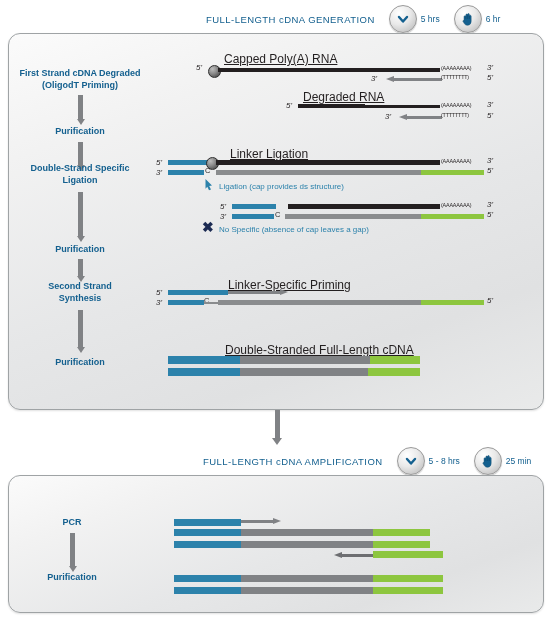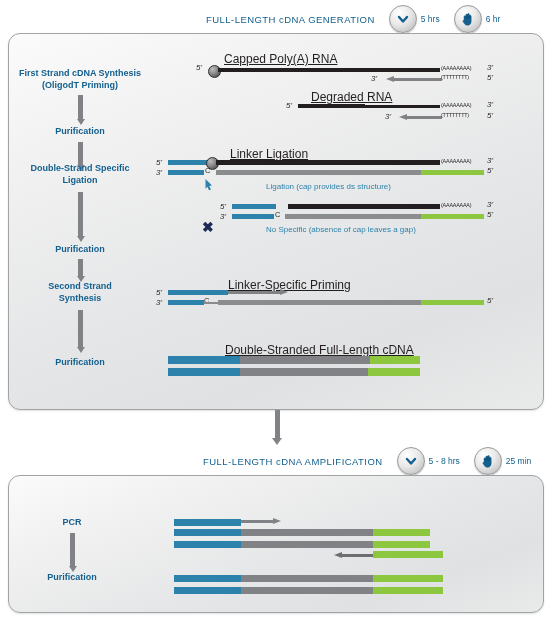--- a/index.html
+++ b/index.html
@@ -78,21 +78,21 @@
   .larrow .h{position:absolute;left:0;top:-1px;width:0;height:0;
     border-top:3.5px solid transparent;border-bottom:3.5px solid transparent;border-right:8px solid #808285;}
   .rarrow{position:absolute;height:5px;}
   .rarrow .s{position:absolute;left:0;right:7px;top:1px;height:3px;background:#808285;}
   .rarrow .h{position:absolute;right:0;top:-1px;width:0;height:0;
     border-top:3.5px solid transparent;border-bottom:3.5px solid transparent;border-left:8px solid #808285;}
   .larrow.dk .s,.rarrow.dk .s{background:#6d6e71;}
   .larrow.dk .h{border-right-color:#6d6e71;}
 
   
-  .anno{position:absolute;font-size:8px;color:#2c82ab;white-space:nowrap;margin-left:47px;}
+  .anno{position:absolute;font-size:8px;color:#2c82ab;white-space:nowrap;}
   .anno-x{position:absolute;font-size:14px;color:#1b2a52;font-weight:bold;line-height:1;}
 
   .connector{position:absolute;}
   .connector .shaft{width:5px;background:#808285;margin:0 auto;}
   .connector .head{width:0;height:0;margin:0 auto;
     border-left:5px solid transparent;border-right:5px solid transparent;border-top:7px solid #808285;}
 </style>
 </head>
 <body>
 
@@ -113,21 +113,21 @@
         <svg width="15" height="15" viewBox="0 0 16 16">
           <path d="M4.3 9.6V5.0c0-.55.42-1 .95-1s.95.45.95 1v2.3V3.2c0-.55.42-1 .95-1s.95.45.95 1v4.1V2.6c0-.55.42-1 .95-1s.95.45.95 1v4.7V4.4c0-.55.42-1 .95-1s.95.45.95 1v5.4c0 2.5-1.5 4.4-3.9 4.4-2.1 0-3.1-1.1-3.7-2.4L3.1 9.9c-.3-.6.6-1.3 1.2-.3z" fill="#14608f" stroke="#0d4a70" stroke-width=".5"></path>
         </svg>
       </span>
       <span class="time-label">6 hr</span>
     </span>
   </div>
 
   <div class="panel" id="panel-top"></div>
 
-  <div class="step" style="left:5px;top:68px;">First Strand cDNA Synthesis
+  <div class="step" style="left:5px;top:68px;">First Strand cDNA Degraded
 (OligodT Priming)</div>
   <div class="dnarrow" style="left:76px;top:95px;">
     <div class="shaft" style="height:24px"></div>
       <div class="head"></div>
   </div>
   <div class="step" style="left:5px;top:126px;">Purification</div>
   <div class="dnarrow" style="left:76px;top:142px;">
     <div class="shaft" style="height:23px"></div>
       <div class="head"></div>
   </div>
@@ -157,21 +157,21 @@
   <span class="tiny" style="left:441px;top:65px;">(AAAAAAAA)</span>
   <span class="prime" style="left:487px;top:63px;">3'</span>
   <span class="prime" style="left:371px;top:74px;">3'</span>
   <div class="larrow" style="left:386px;top:77px;width:56px;">
       <div class="h"></div>
       <div class="s"></div>
     </div>
   <span class="tiny" style="left:441px;top:74px;">(TTTTTTTT)</span>
   <span class="prime" style="left:487px;top:73px;">5'</span>
 
-  <div class="cap-title" style="left:283px;top:90px;padding-left:28px;">Degraded RNA</div>
+  <div class="cap-title" style="left:275px;top:90px;padding-left:28px;">Degraded RNA</div>
   <span class="prime" style="left:286px;top:101px;">5'</span>
   <div class="bar black" style="left:298px;top:105px;width:142px;height:3px;"></div>
   <div class="bar black" style="left:298px;top:104px;width:67px;height:4px;"></div>
   <span class="tiny" style="left:441px;top:102px;">(AAAAAAAA)</span>
   <span class="prime" style="left:487px;top:100px;">3'</span>
   <span class="prime" style="left:385px;top:112px;">3'</span>
   <div class="larrow" style="left:399px;top:115px;width:43px;">
       <div class="h"></div>
       <div class="s"></div>
     </div>

